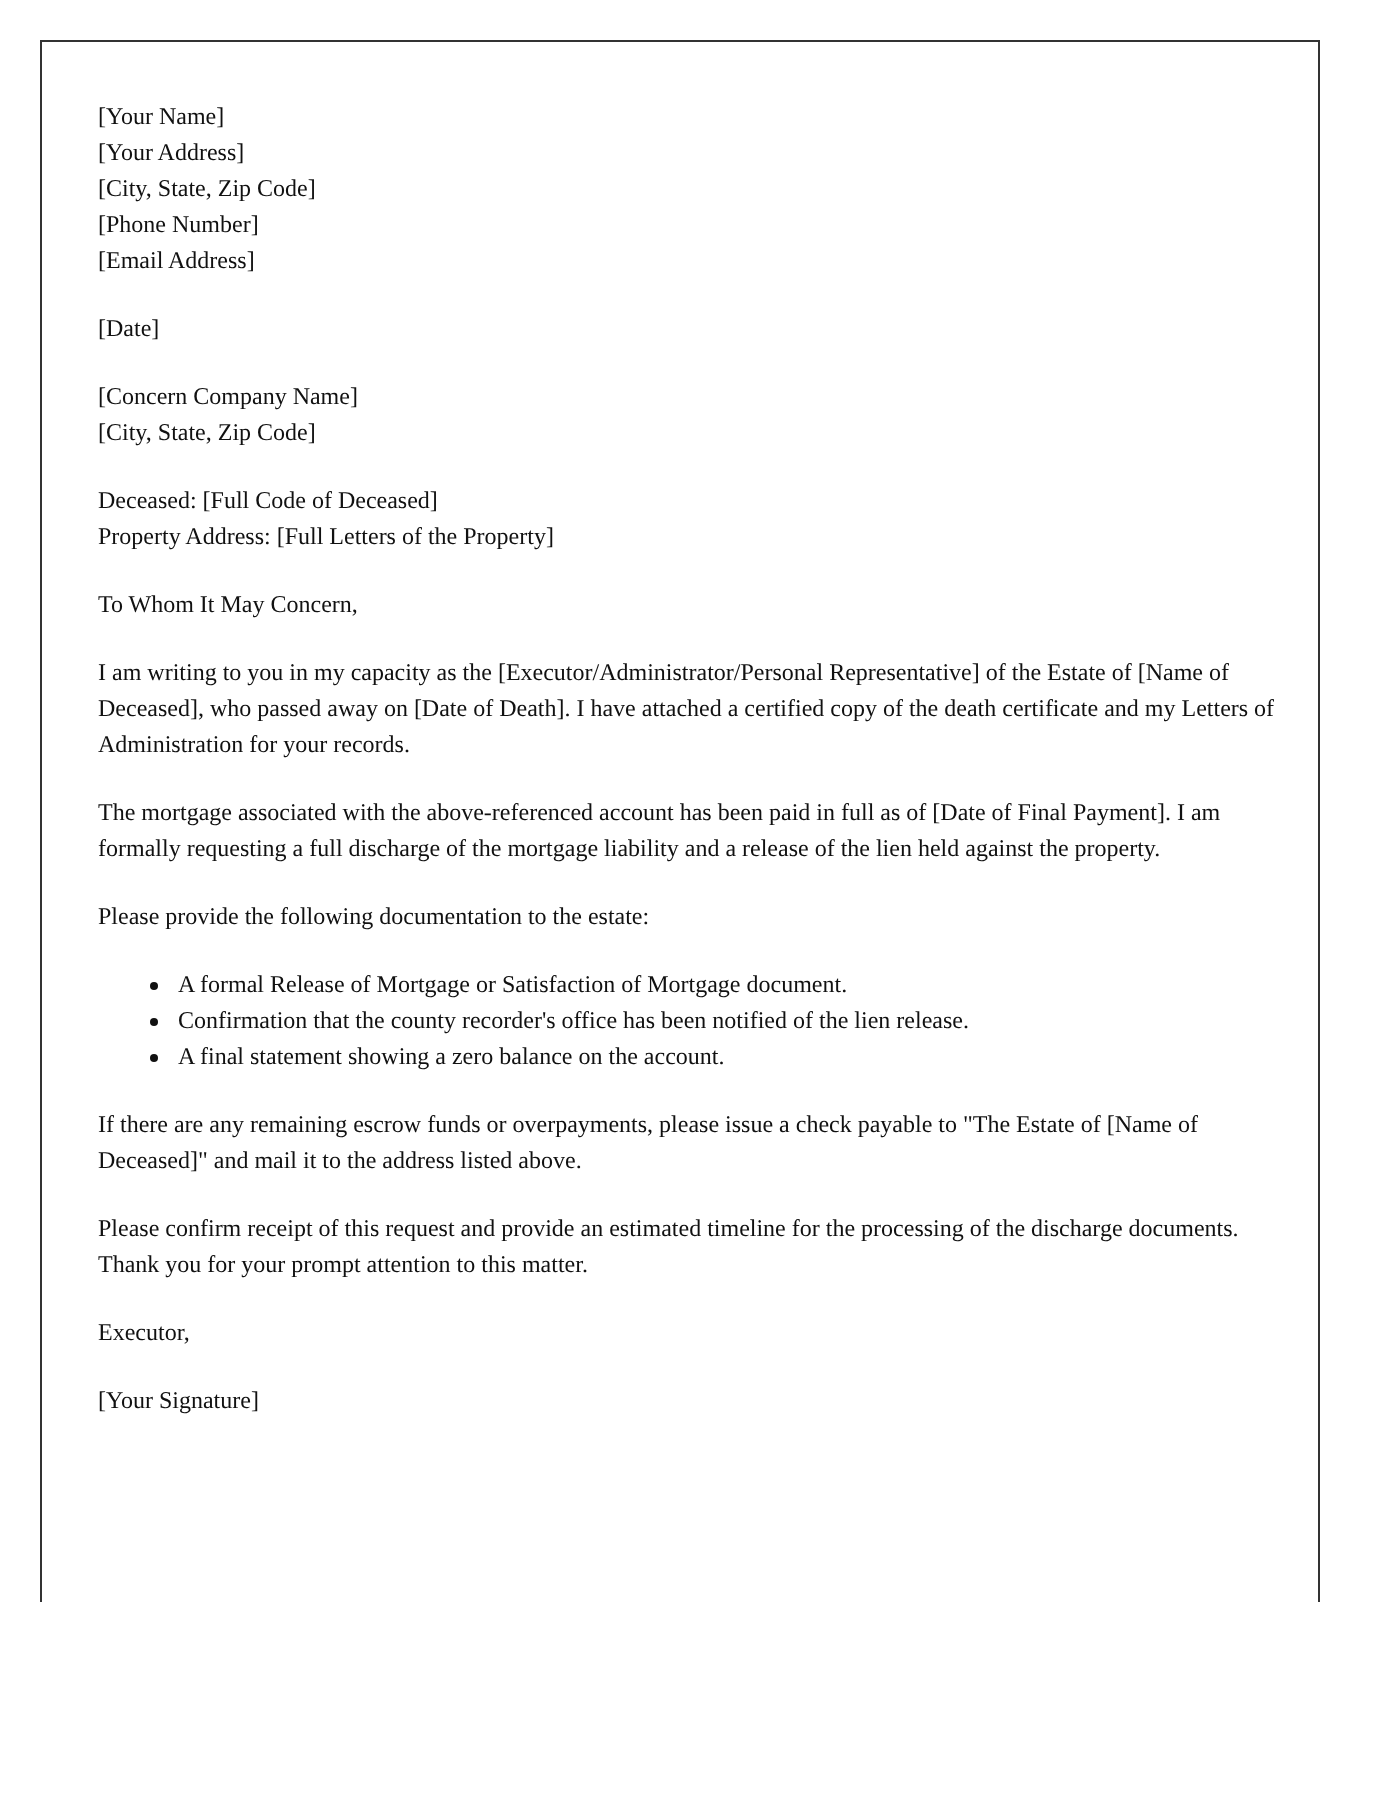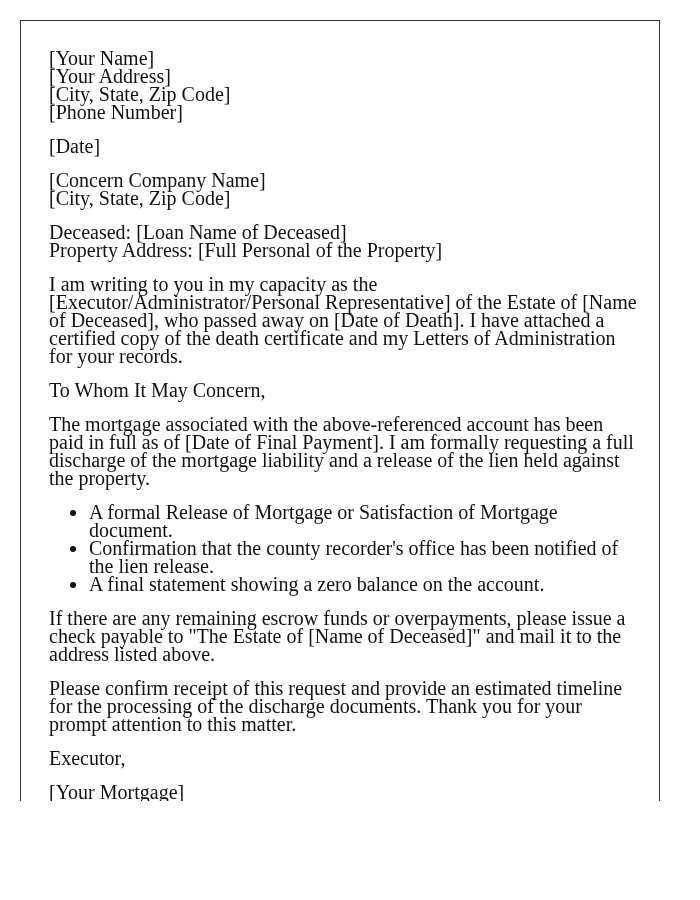--- a/index.html
+++ b/index.html
@@ -12,68 +12,70 @@
       border-bottom: none;
       box-sizing: border-box;
       overflow: hidden;
       background: #ffffff;
     }
     .content {
       position: absolute;
       left: 28px; top: 28px;
       width: 590px;
       font-family: "Liberation Serif", "DejaVu Serif", serif;
-      font-size: 20px;
+      font-size: 12px;
       line-height: 18px;
       color: #111111;
     }
     .block { margin: 0 0 16px 0; }
     .line { display: block; white-space: nowrap; }
     p { margin: 0 0 16px 0; }
     ul { margin: 0 0 16px 0; padding-left: 40px; }
     li { margin: 0; }
   </style>
 </head>
 <body>
 
 <div class="page">
   <div class="content">
 
     <div class="block">
       <span class="line">[Your Name]</span>
       <span class="line">[Your Address]</span>
       <span class="line">[City, State, Zip Code]</span>
       <span class="line">[Phone Number]</span>
+      <span class="line">[Email Address]</span>
     </div>
 
     <div class="block">
       <span class="line">[Date]</span>
     </div>
 
     <div class="block">
       <span class="line">[Concern Company Name]</span>
       <span class="line">[City, State, Zip Code]</span>
     </div>
 
     <div class="block">
-      <span class="line">Deceased: [Loan Name of Deceased]</span>
-      <span class="line">Property Address: [Full Personal of the Property]</span>
+      <span class="line">Deceased: [Full Code of Deceased]</span>
+      <span class="line">Property Address: [Full Letters of the Property]</span>
     </div>
 
+    <p>To Whom It May Concern,</p>
+
     <p>I am writing to you in my capacity as the [Executor/Administrator/Personal Representative] of the Estate of [Name of Deceased], who passed away on [Date of Death]. I have attached a certified copy of the death certificate and my Letters of Administration for your records.</p>
-
-    <p>To Whom It May Concern,</p>
     <p>The mortgage associated with the above-referenced account has been paid in full as of [Date of Final Payment]. I am formally requesting a full discharge of the mortgage liability and a release of the lien held against the property.</p>
+    <p>Please provide the following documentation to the estate:</p>
 
     <ul>
       <li>A formal Release of Mortgage or Satisfaction of Mortgage document.</li>
       <li>Confirmation that the county recorder's office has been notified of the lien release.</li>
       <li>A final statement showing a zero balance on the account.</li>
     </ul>
 
     <p>If there are any remaining escrow funds or overpayments, please issue a check payable to "The Estate of [Name of Deceased]" and mail it to the address listed above.</p>
     <p>Please confirm receipt of this request and provide an estimated timeline for the processing of the discharge documents. Thank you for your prompt attention to this matter.</p>
 
     <p>Executor,</p>
-    <p>[Your Mortgage]</p>
+    <p>[Your Signature]</p>
 
   </div>
 </div>
 
 </body></html>

